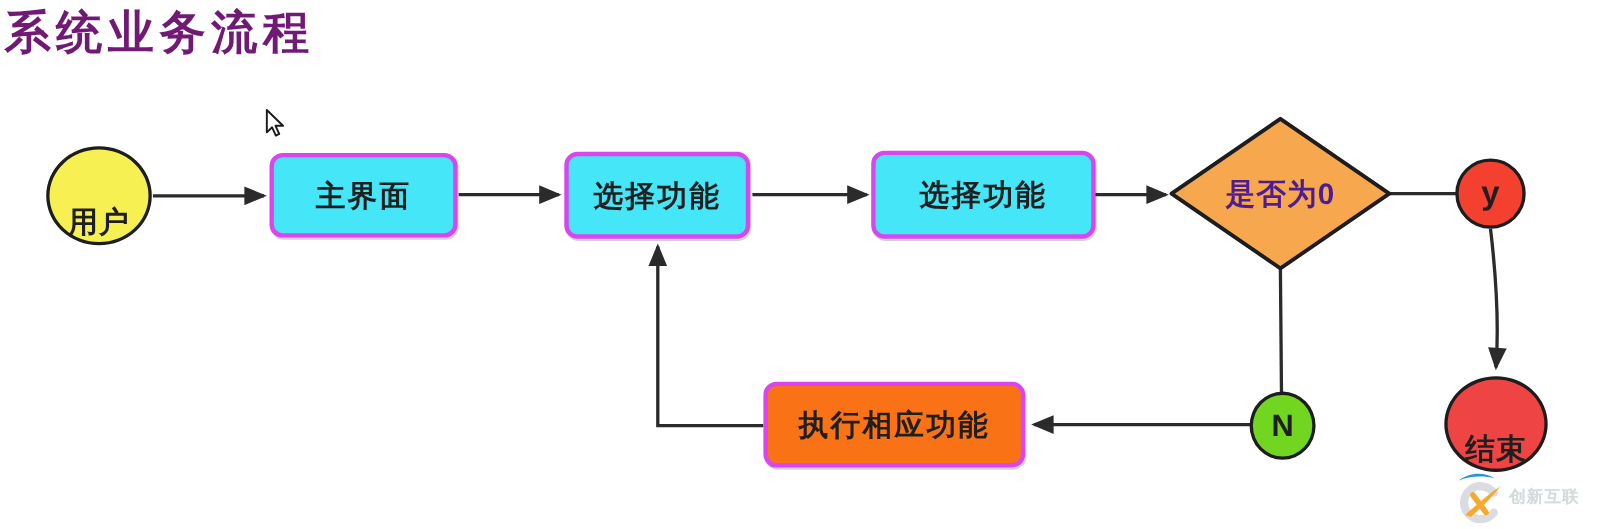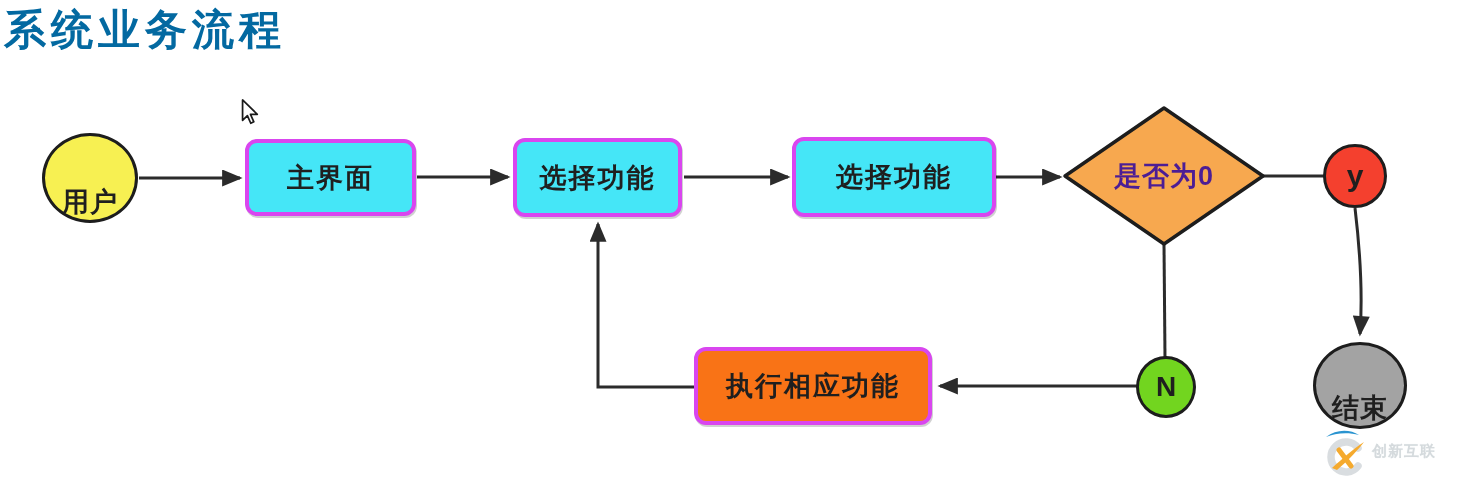--- a/index.html
+++ b/index.html
@@ -5,21 +5,21 @@
   html,body{margin:0;padding:0;background:#ffffff;}
   .canvas{
     position:relative;
     width:1466px;height:481px;
     background:#ffffff;
     overflow:hidden;
     font-family:"Liberation Sans","DejaVu Sans",sans-serif;
   }
   .page-title{
     position:absolute;left:4px;top:2px;
-    font-size:42px;font-weight:800;color:#0369a1;
+    font-size:42px;font-weight:800;color:#701a75;
     letter-spacing:5px;margin:0;
   }
   .edge-layer{position:absolute;left:0;top:0;width:1466px;height:481px;}
   .node{
     position:absolute;display:flex;align-items:center;justify-content:center;
     box-sizing:border-box;color:#1f1f1f;font-weight:bold;text-align:center;
   }
   .terminal{
     border:3px solid #1d1d1d;border-radius:50%;
     font-size:27px;letter-spacing:1px;align-items:flex-end;
@@ -103,21 +103,21 @@
   </div>
 
   <div class="node connector-dot" style="left: 1136px; top: 356px; width: 60px; height: 62px; background: rgb(114, 213, 31);">
     <span>N</span>
   </div>
 
   <div class="node process" style="left: 694px; top: 347px; width: 238px; height: 78px; background: #f97316;">
     <span>执行相应功能</span>
   </div>
 
-  <div class="node terminal" style="left: 1313px; top: 342px; width: 94px; height: 87px; background: #a3a3a3;">
+  <div class="node terminal" style="left: 1313px; top: 342px; width: 94px; height: 87px; background: #ef4444;">
     <span>结束</span>
   </div>
 
   <svg class="cursor" style="left:239px;top:99px;" width="22" height="26" viewBox="0 0 15 21" xmlns="http://www.w3.org/2000/svg">
     <polygon points="1.5,0.8 1.5,17.2 5.4,13.5 8.1,19.6 10.6,18.4 7.9,12.4 13.4,12.4" fill="#ffffff" stroke="#1a1a1a" stroke-width="1.4" stroke-linejoin="round"></polygon>
   </svg>
 
   <div class="watermark">
     <svg width="46" height="50" viewBox="0 0 46 50" xmlns="http://www.w3.org/2000/svg">
       <path d="M4 11 C 14 3, 28 3, 37 9 C 26 6, 13 7, 4 11 Z" fill="#1F8FCE"></path>

